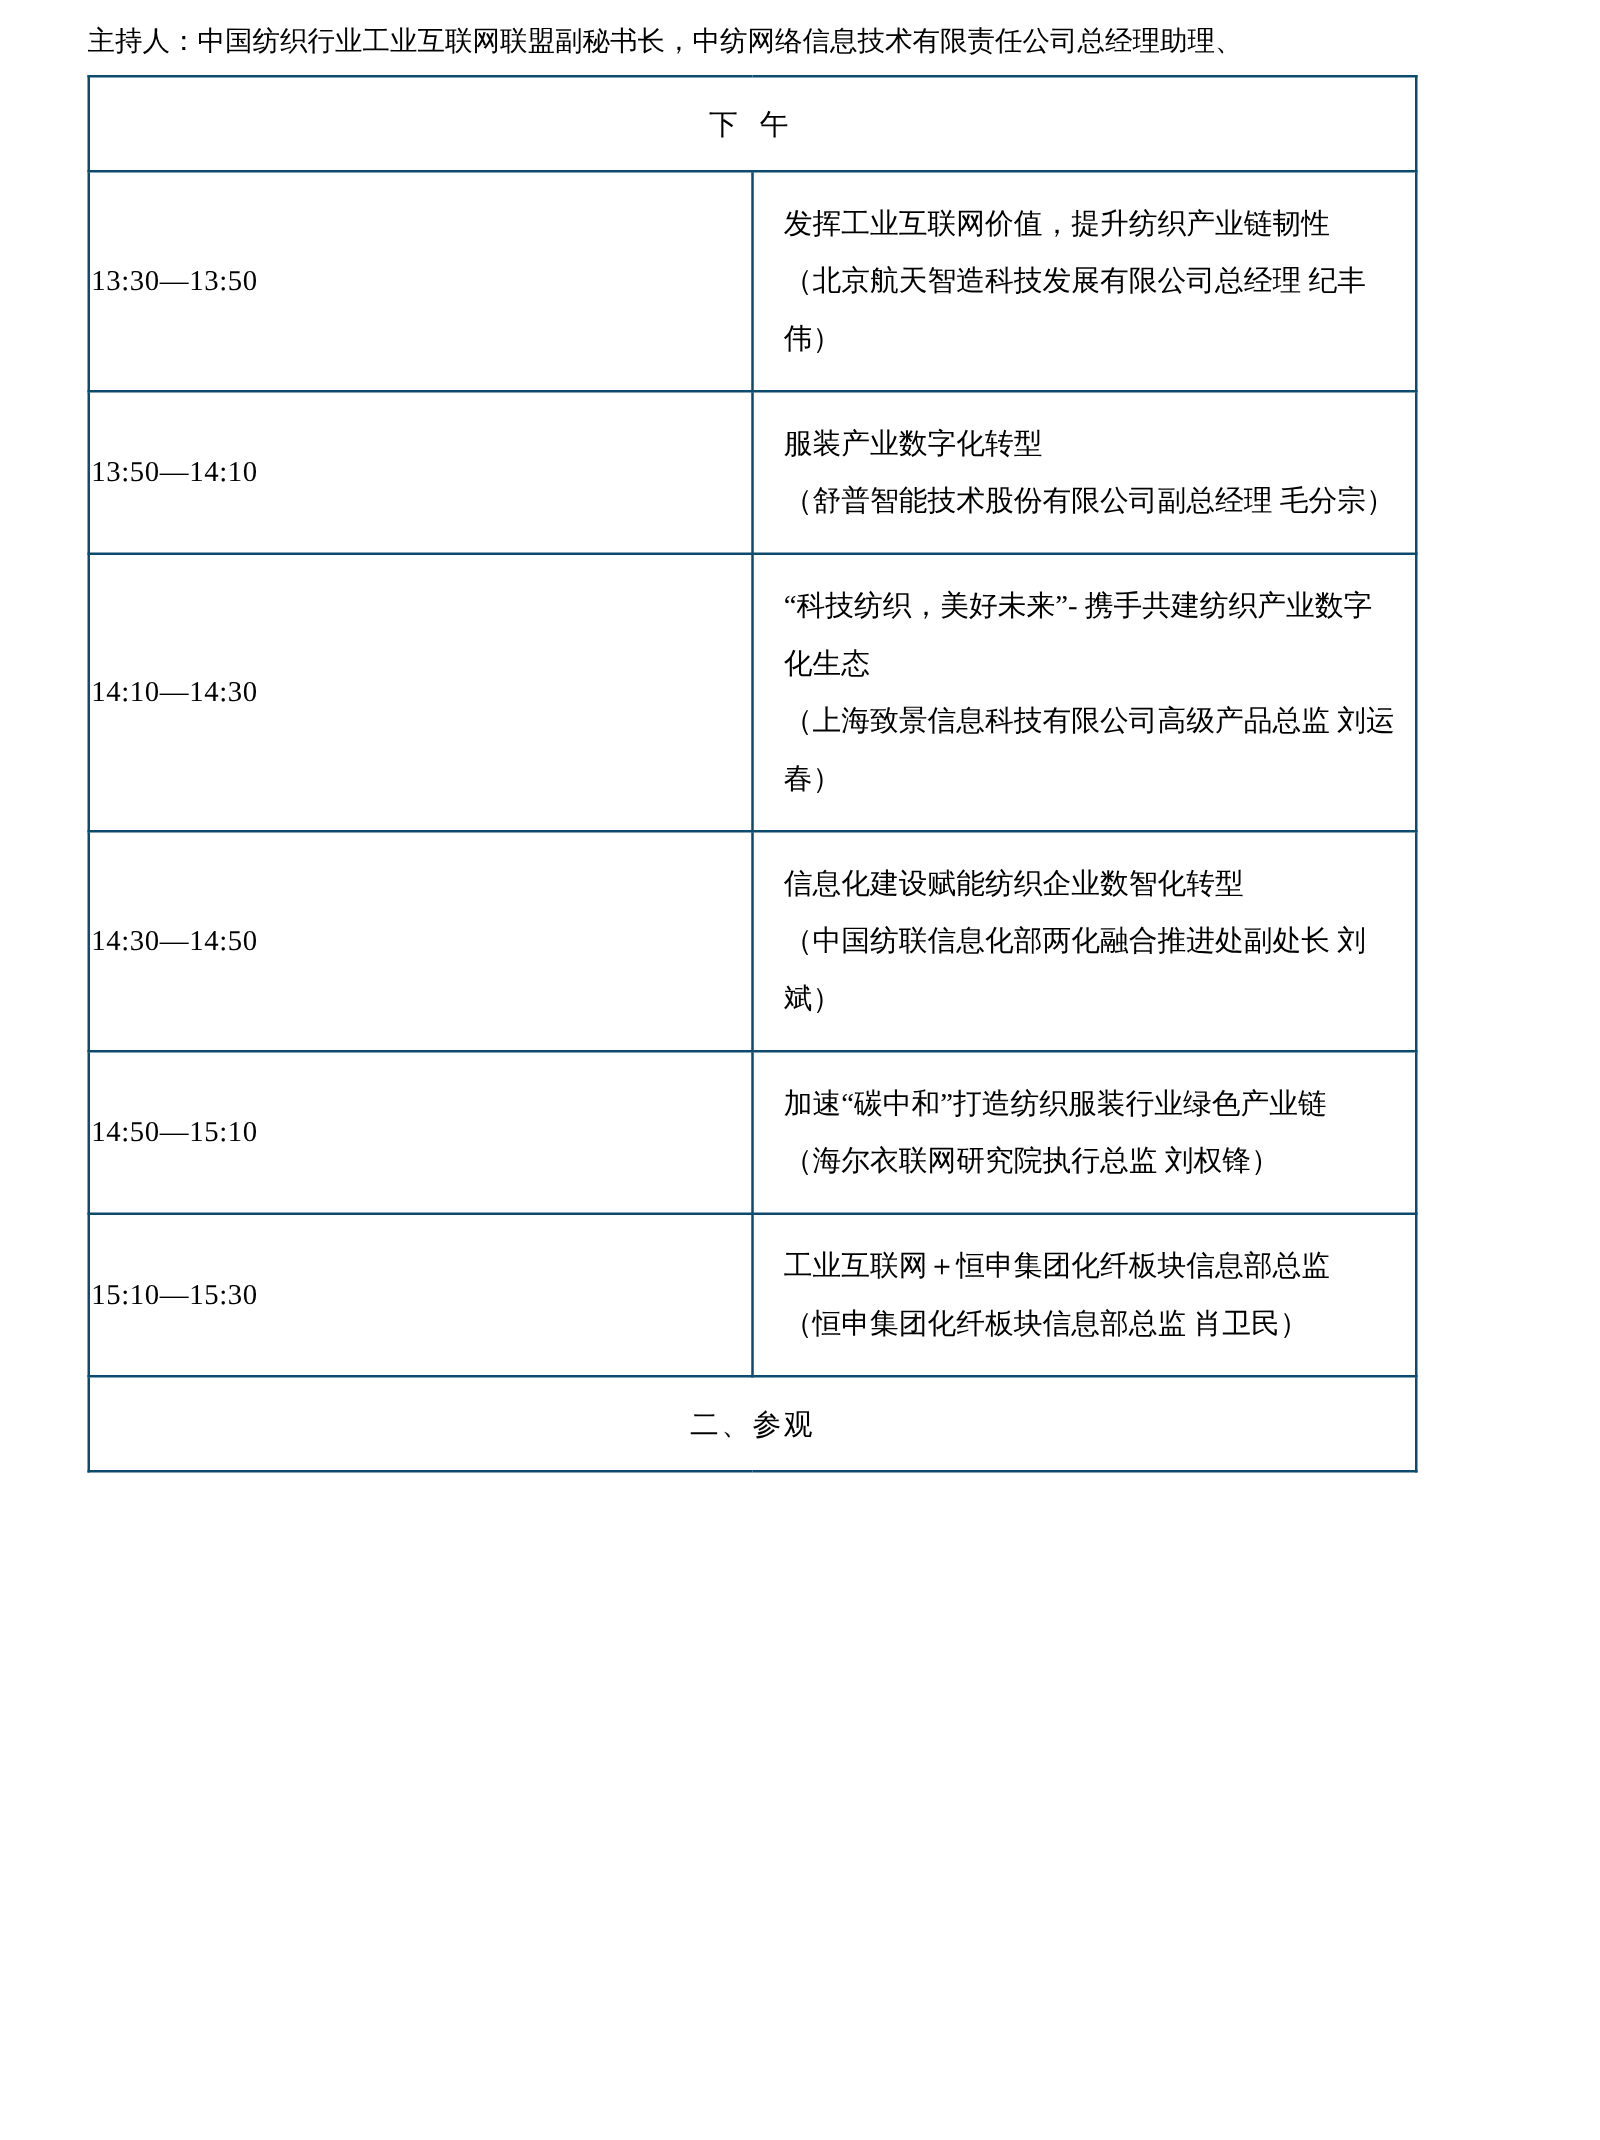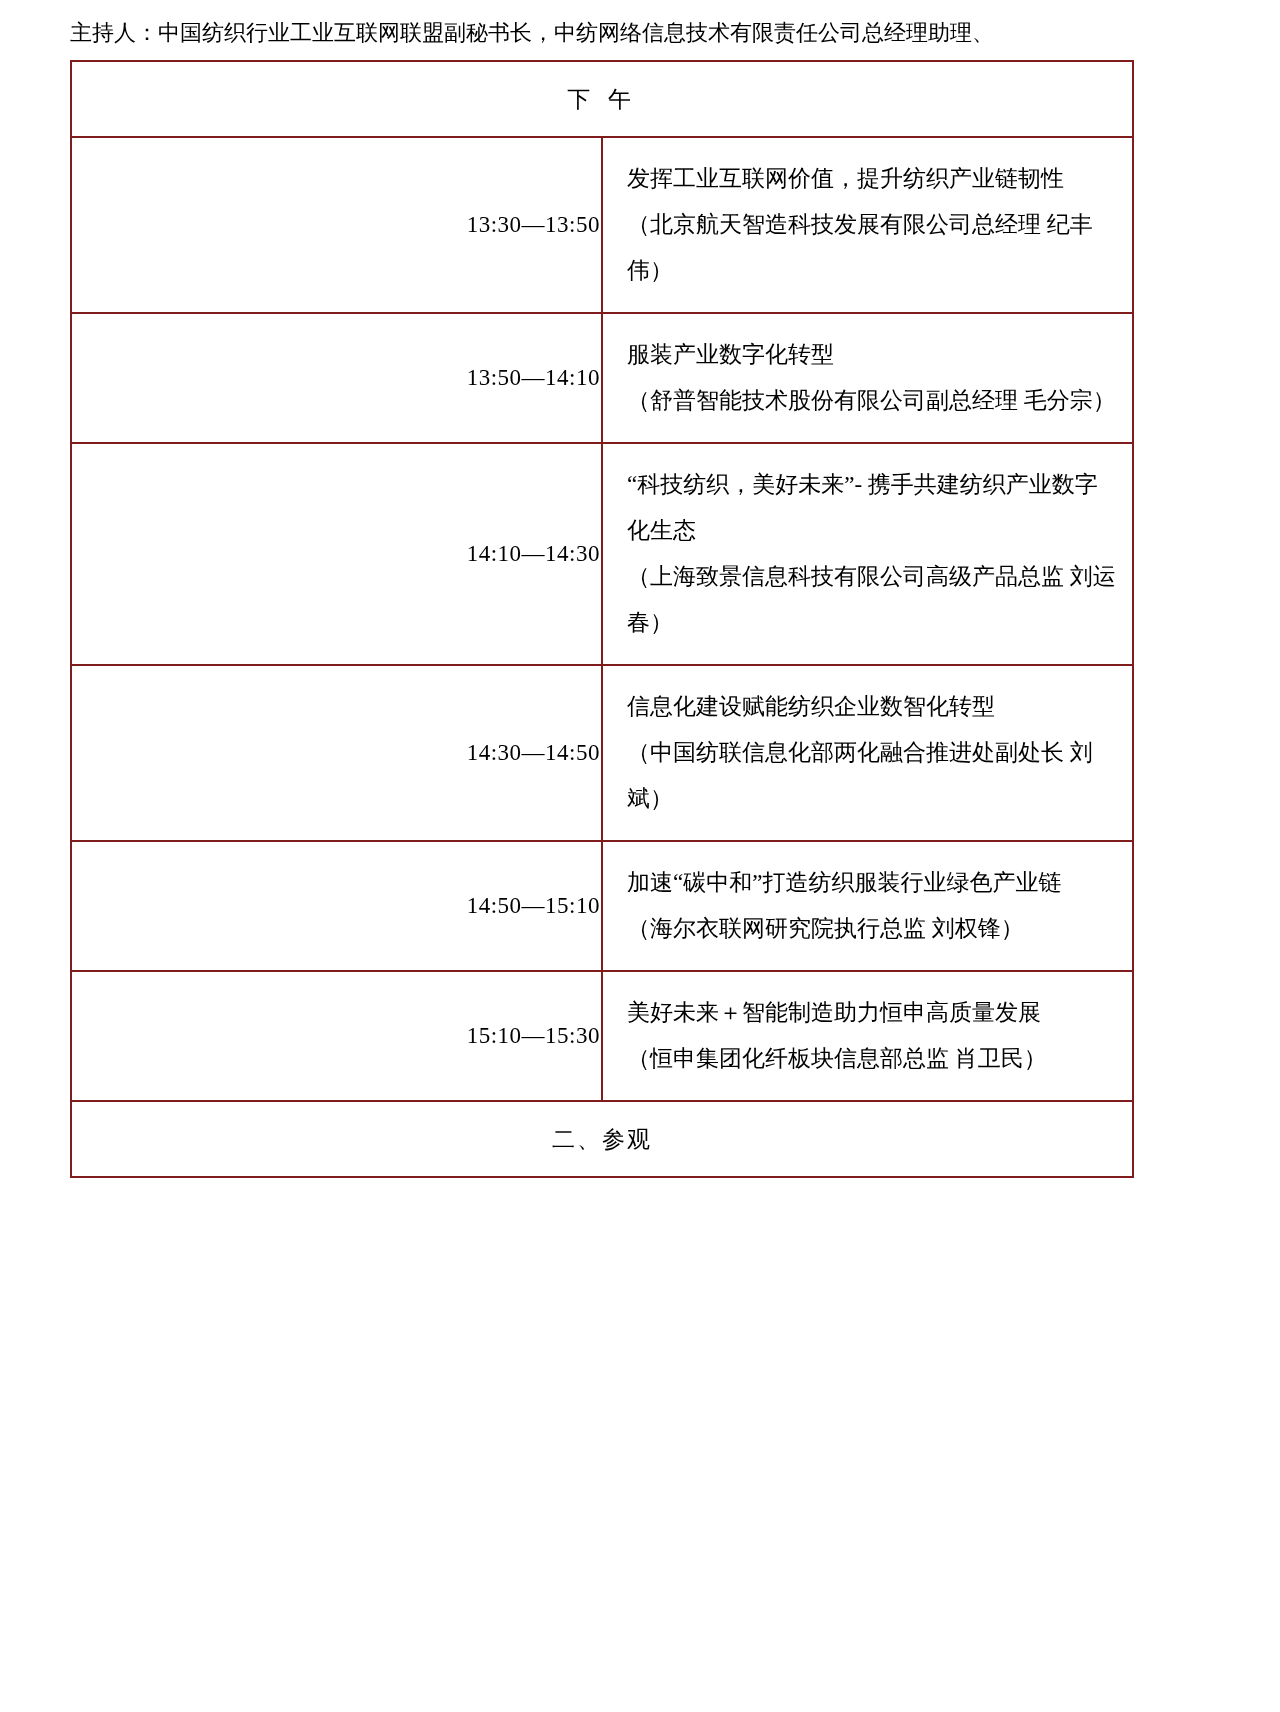--- a/index.html
+++ b/index.html
@@ -27,35 +27,35 @@
   .host-line .indent {
     display: inline-block;
     padding-left: 92px;
   }
   table.agenda {
     border-collapse: collapse;
     width: 1064px;
     table-layout: fixed;
   }
   table.agenda td {
-    border: 2px solid #7f1d1d;
+    border: 2px solid #0c4a6e;
     vertical-align: middle;
     font-size: 23px;
   }
   td.section {
     text-align: center;
     height: 72px;
     letter-spacing: 2px;
   }
   td.section.wide-space {
     letter-spacing: 6px;
   }
   td.time {
     width: 315px;
-    text-align: right;
+    text-align: left;
     font-size: 23px;
     letter-spacing: 0.5px;
     margin-left: 32px;
   }
   td.topic {
     padding: 18px 12px 18px 24px;
     line-height: 46px;
   }
   .topic-title {
     display: block;
@@ -122,21 +122,21 @@
         <td class="time">14:50—15:10</td>
         <td class="topic">
           <span class="topic-title">加速“碳中和”打造纺织服装行业绿色产业链</span>
           <span class="topic-sub">（海尔衣联网研究院执行总监 刘权锋）</span>
         </td>
       </tr>
 
       <tr>
         <td class="time">15:10—15:30</td>
         <td class="topic">
-          <span class="topic-title">美好未来＋智能制造助力恒申高质量发展</span>
+          <span class="topic-title">工业互联网＋恒申集团化纤板块信息部总监</span>
           <span class="topic-sub">（恒申集团化纤板块信息部总监 肖卫民）</span>
         </td>
       </tr>
 
       <tr>
         <td class="section" colspan="2">二、参观</td>
       </tr>
 
 
     </tbody>

